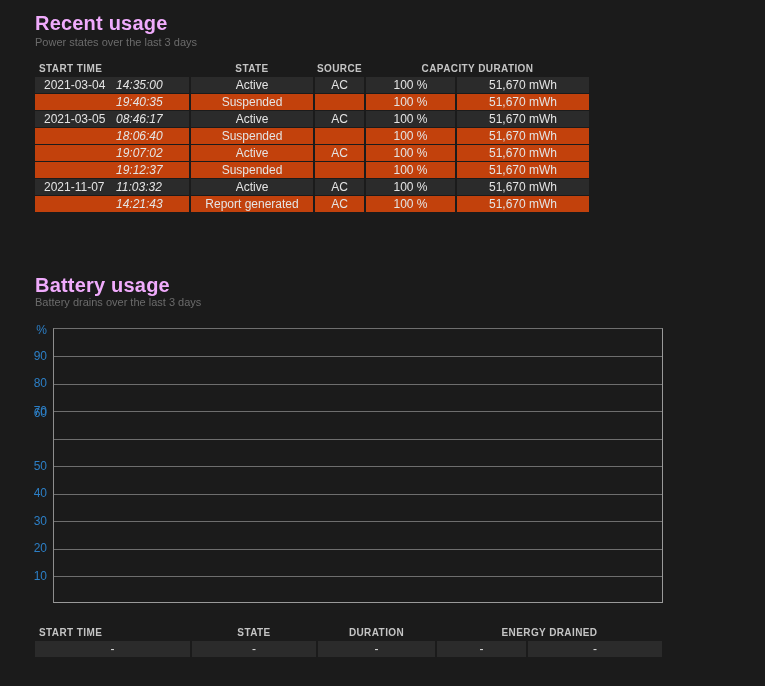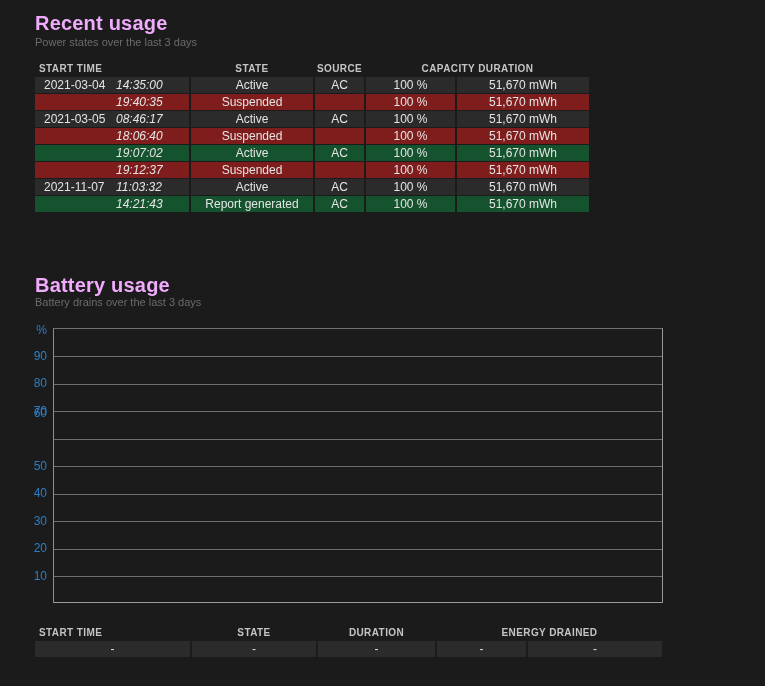--- a/index.html
+++ b/index.html
@@ -15,22 +15,22 @@
   .head-recent{top:63px;grid-template-columns:154px 122px 49px 223px;column-gap:2px;}
   .head-battery{top:627px;grid-template-columns:155px 124px 117px 225px;column-gap:2px;}
   .tbl-head .h{text-align:center;line-height:12px;}
   .tbl-head .h.first{text-align:left;padding-left:4px;}
 
   .tbl-body{position:absolute;left:35px;display:grid;row-gap:1px;font-size:12px;}
   .body-recent{top:77px;}
   .row{display:grid;grid-template-columns:154px 122px 49px 89px 132px;column-gap:2px;height:16px;line-height:16px;}
   .row .c{overflow:hidden;white-space:nowrap;}
   .row .c{background:#2b2b2b;}
-  .row.alt .c{background:#14532d;}
-  .row.suspended .c{background:#7f1d1d;}
+  .row.alt .c{background:#c2410c;}
+  .row.suspended .c{background:#c2410c;}
   .c.start{display:flex;padding-left:9px;}
   .c.start .d{display:inline-block;width:72px;text-align:left;}
   .c.start .t{display:inline-block;width:54px;text-align:left;font-style:italic;}
   .c.mid{text-align:center;}
 
   
   .chart-box{position:absolute;left:53px;top:328px;width:608px;height:273px;border:1px solid #9a9a9a;border-top-color:#6f6f6f;border-left-color:#8d8d8d;}
   .gridline{position:absolute;left:0;right:0;height:1px;background:#6e6e6e;}
   .ylab{position:absolute;left:14px;width:33px;text-align:right;font-size:12px;color:#2c7fc6;line-height:14px;}
 

